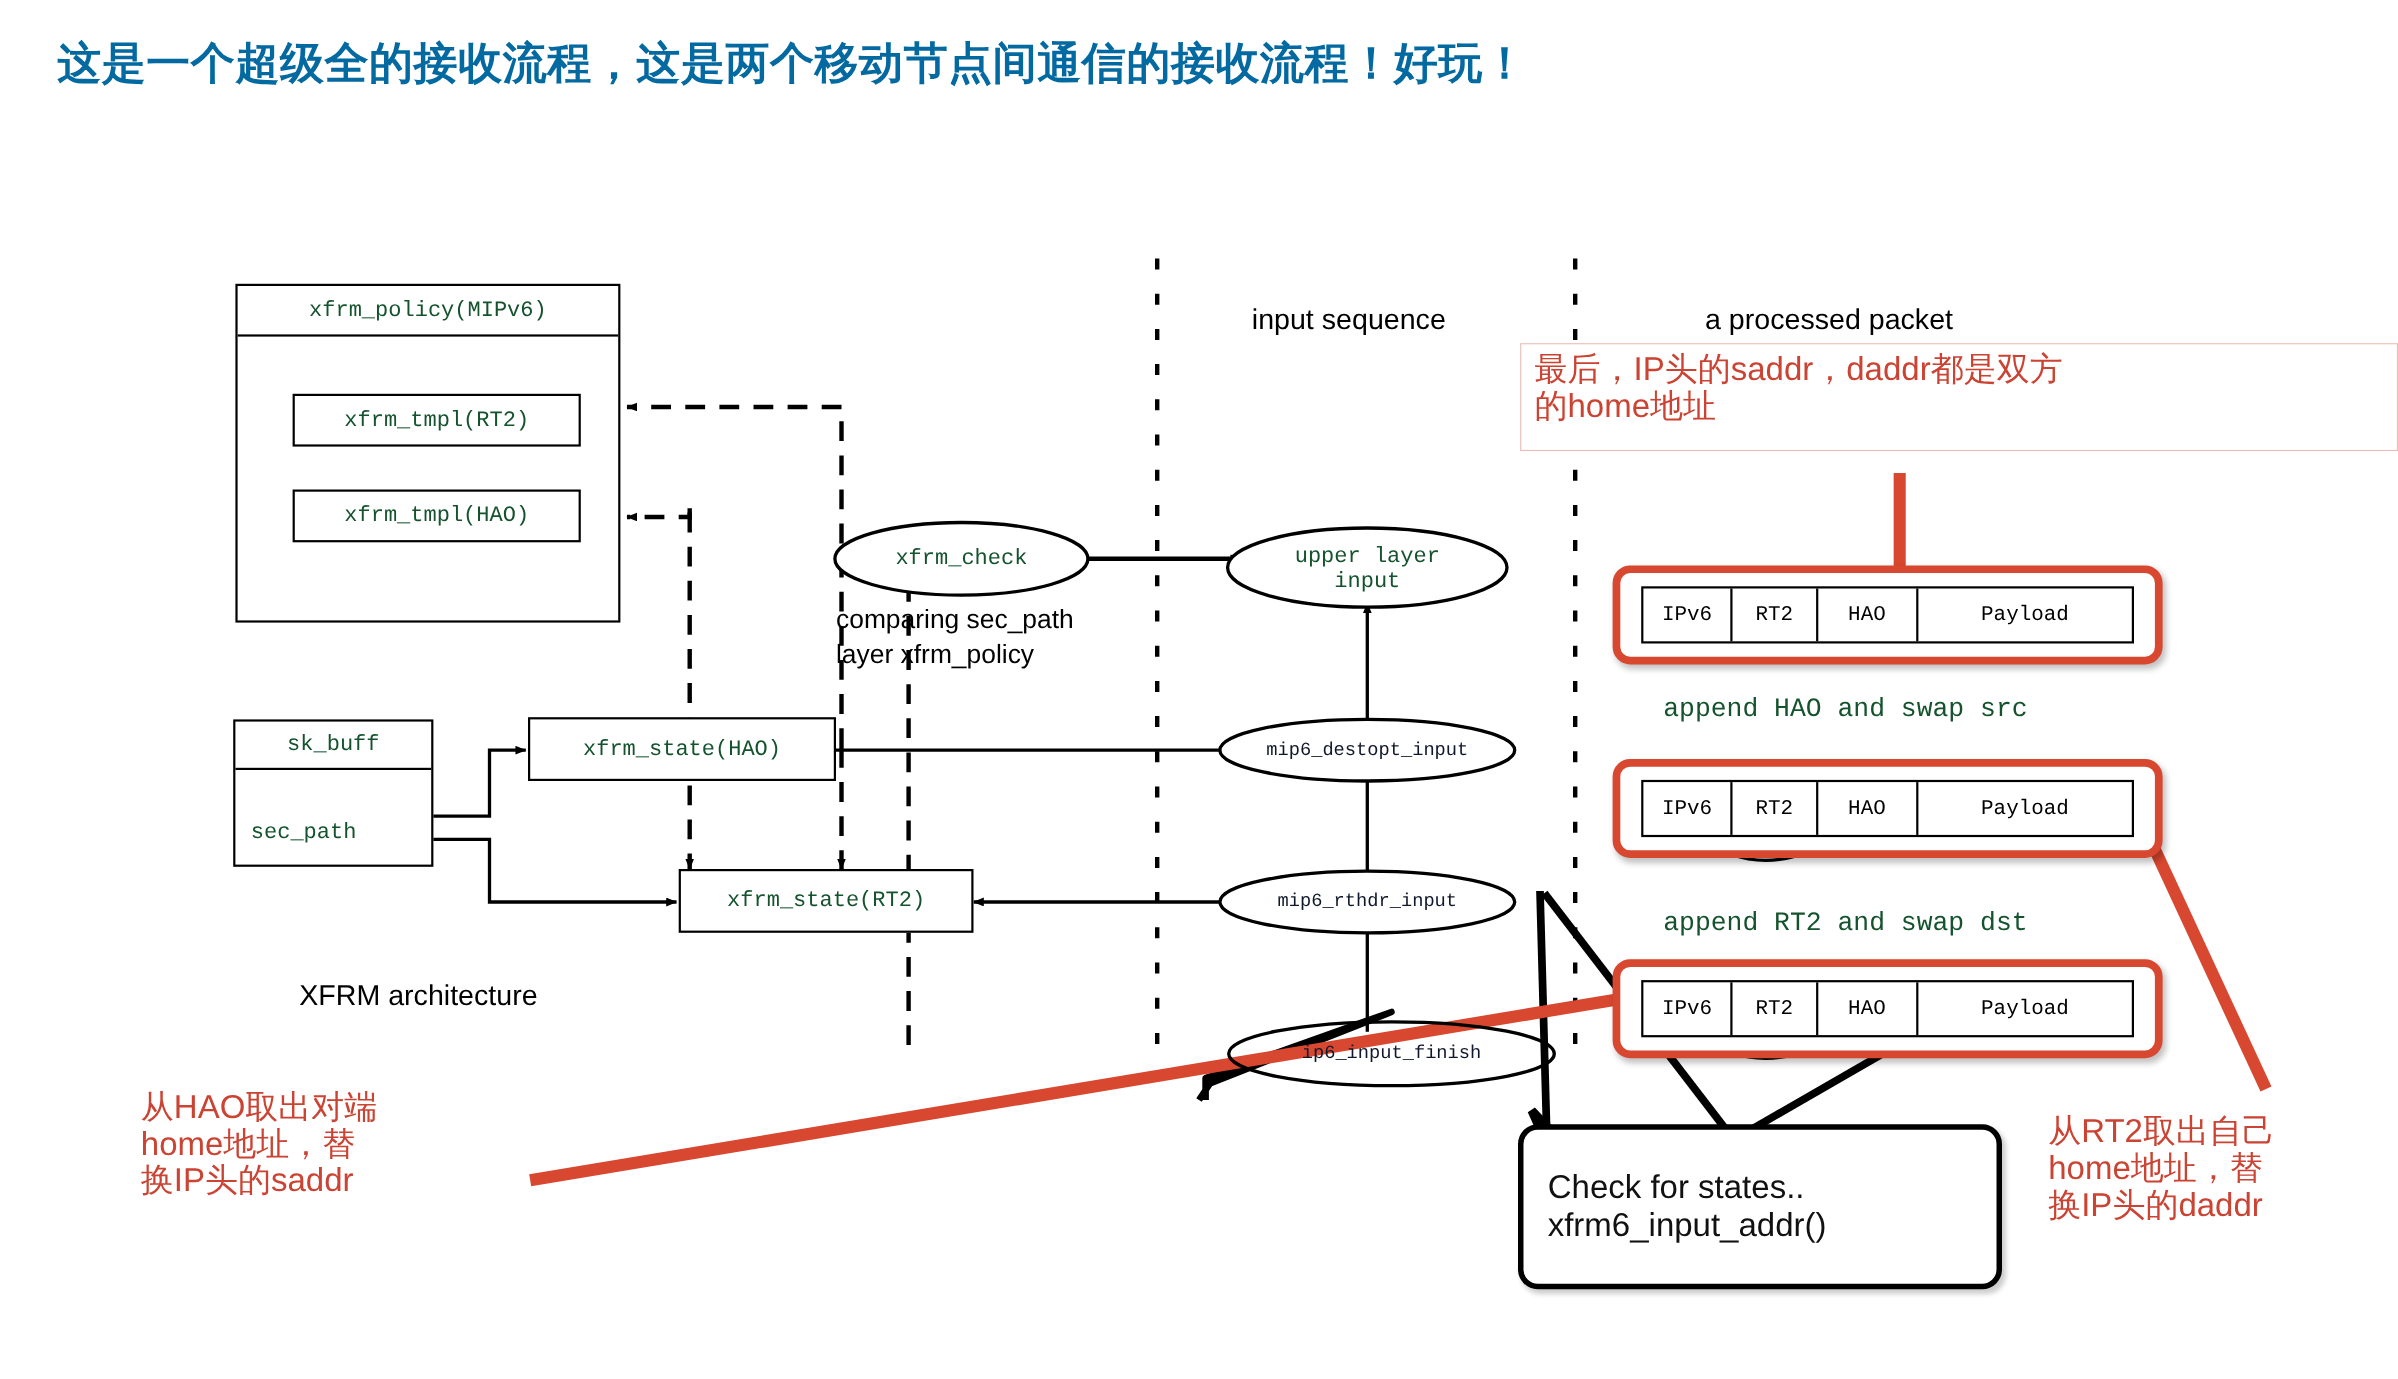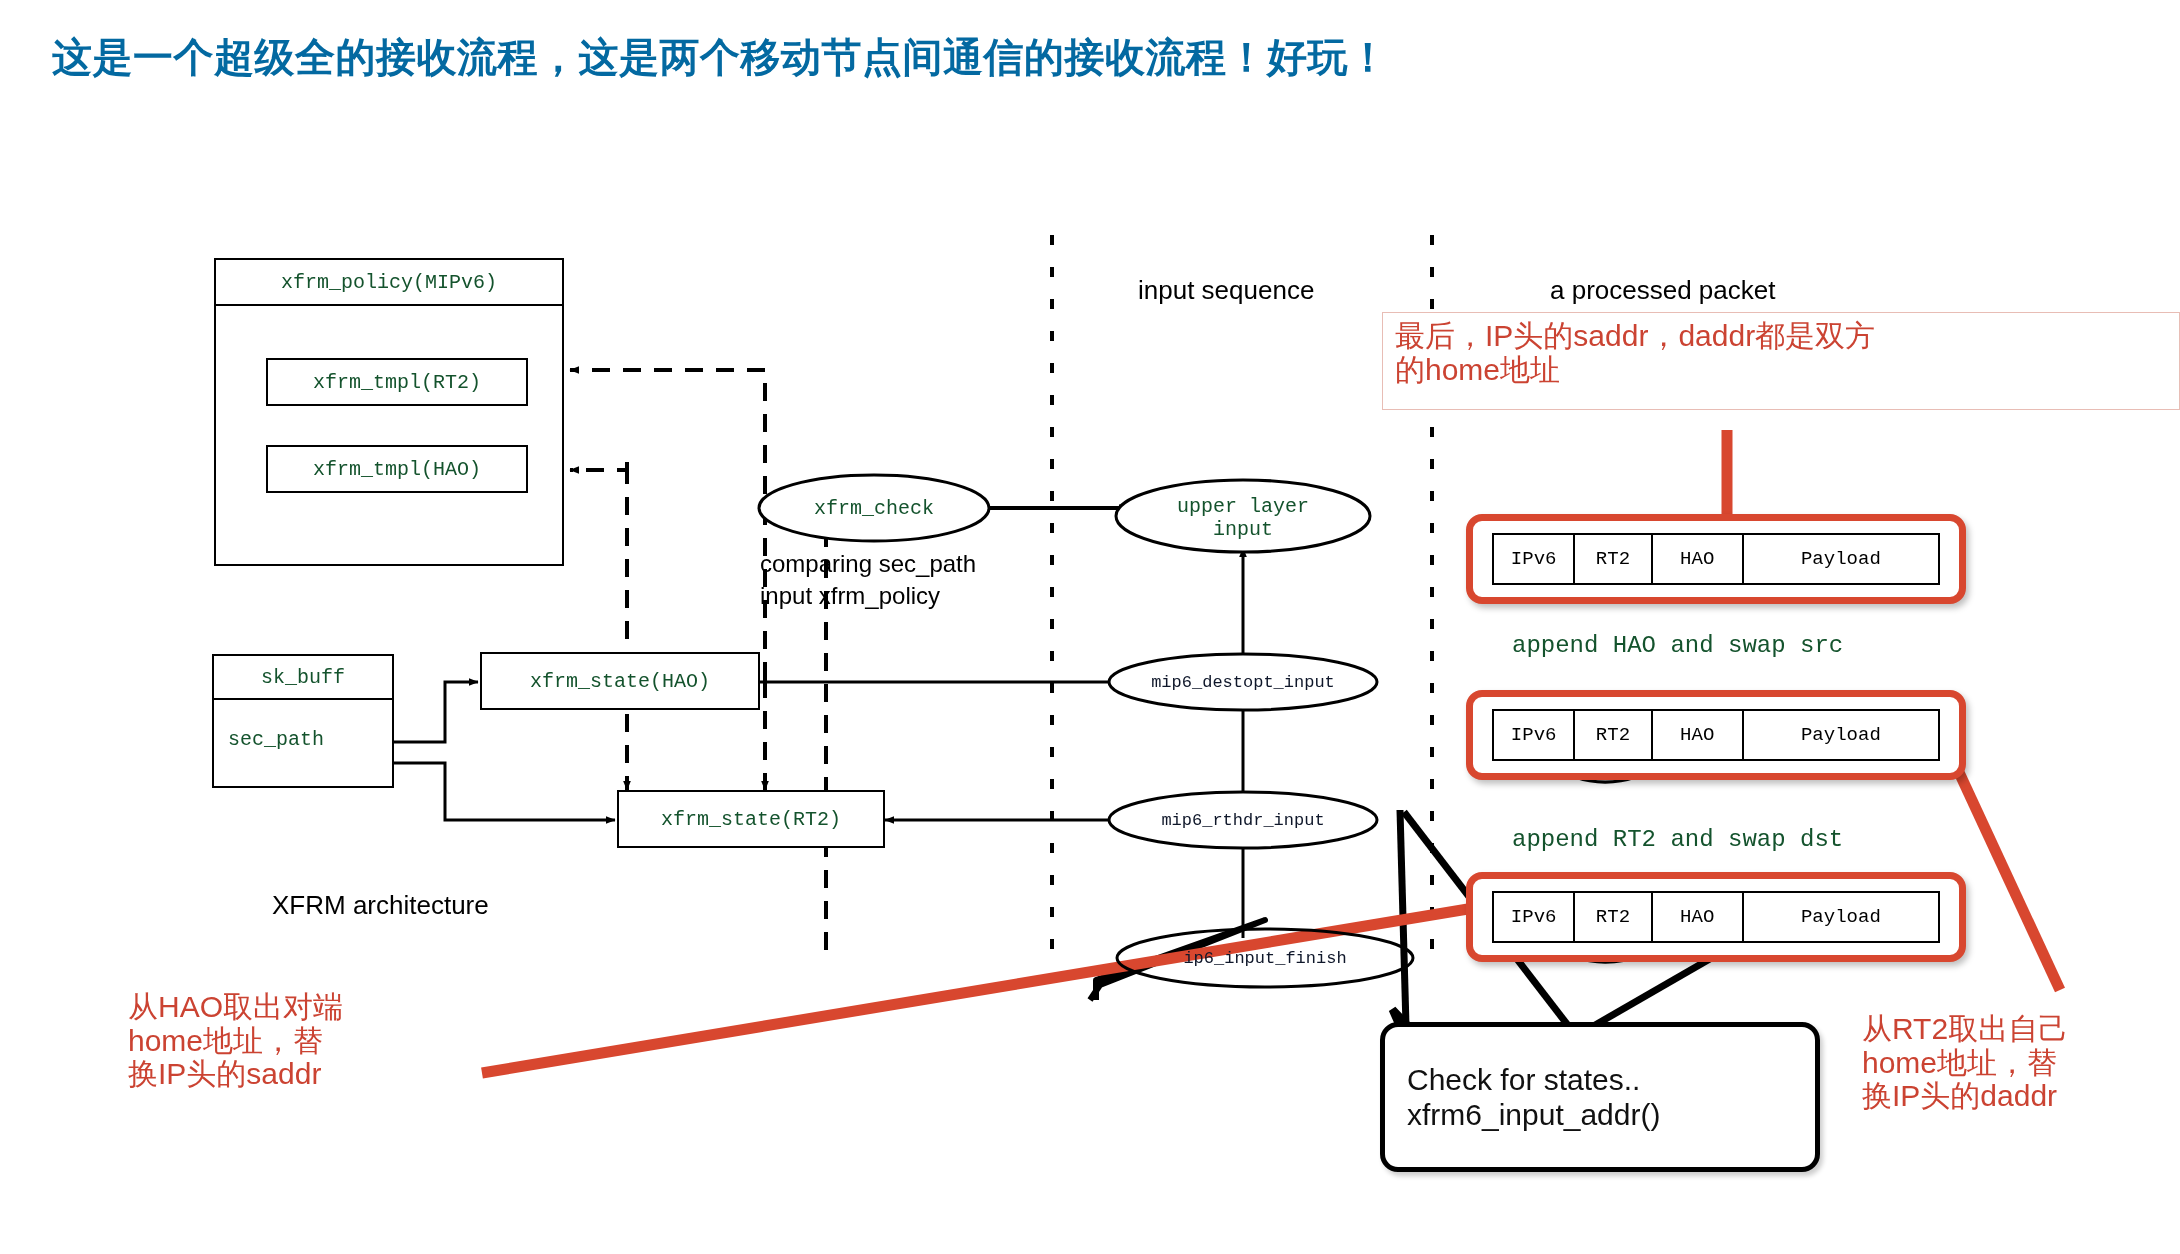--- a/index.html
+++ b/index.html
@@ -47,21 +47,21 @@
     display:flex;align-items:center;justify-content:center;box-sizing:border-box;
   }
   .skbuff{position:absolute;border:2px solid #000;background:#fff;box-sizing:border-box;}
   .skbuff-head{
     position:absolute;left:0;top:0;right:0;height:44px;border-bottom:2px solid #000;
     display:flex;align-items:center;justify-content:center;box-sizing:border-box;
   }
   .skbuff-body{
     position:absolute;left:0;top:44px;right:0;bottom:0;
     display:flex;align-items:flex-start;justify-content:flex-start;
-    padding:4px 0 0 14px;box-sizing:border-box;
+    padding:22px 0 0 14px;box-sizing:border-box;
   }
 
   
   .rednote{
     position:absolute;border:1px solid #E8BDB5;background:#fff;
     padding:6px 10px 8px 12px;box-sizing:border-box;
   }
 
   
   .redframe{
@@ -208,21 +208,21 @@
   </div>
   <div class="ell-label" style="left:1109px;top:805px;width:268px;height:30px;">
     <span class="mono-sm">mip6_rthdr_input</span>
   </div>
   <div class="ell-label" style="left:1131px;top:944px;width:268px;height:28px;">
     <span class="mono-sm">ip6_input_finish</span>
   </div>
 
   <div class="abs" style="left:760px;top:550px;">
     <div class="sans">comparing sec_path</div>
-    <div class="sans" style="margin-top:4px;">input xfrm_policy</div>
+    <div class="sans" style="margin-top:4px;">layer xfrm_policy</div>
   </div>
 
   <div class="sans-lg abs" style="left:1138px;top:275px;">input sequence</div>
   <div class="sans-lg abs" style="left:1550px;top:275px;">a processed packet</div>
 
   <div class="rednote" style="left:1382px;top:312px;width:798px;height:98px;">
     <div class="redtxt">最后，IP头的saddr，daddr都是双方</div>
     <div class="redtxt">的home地址</div>
   </div>
 

